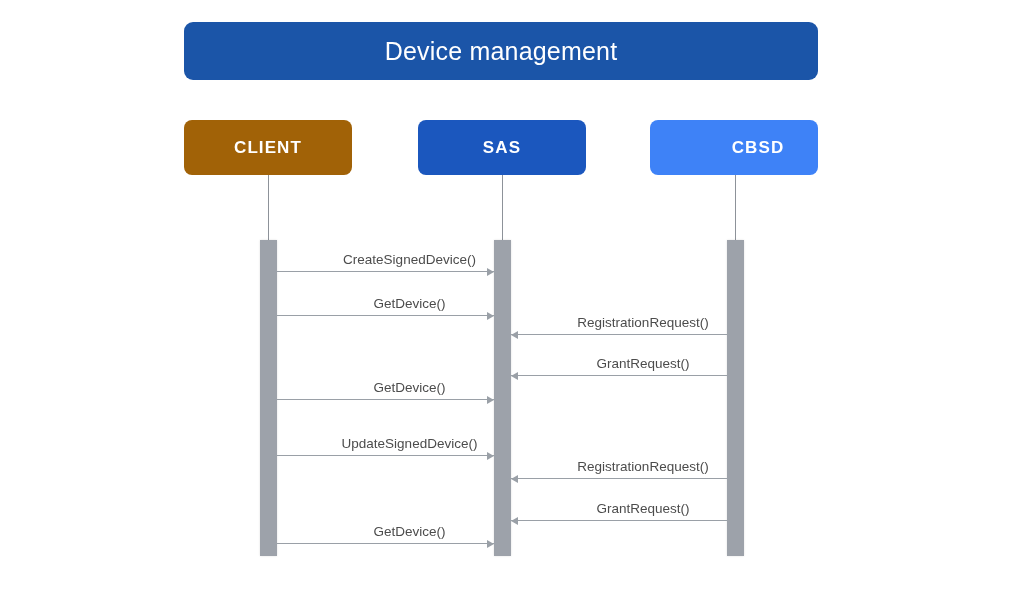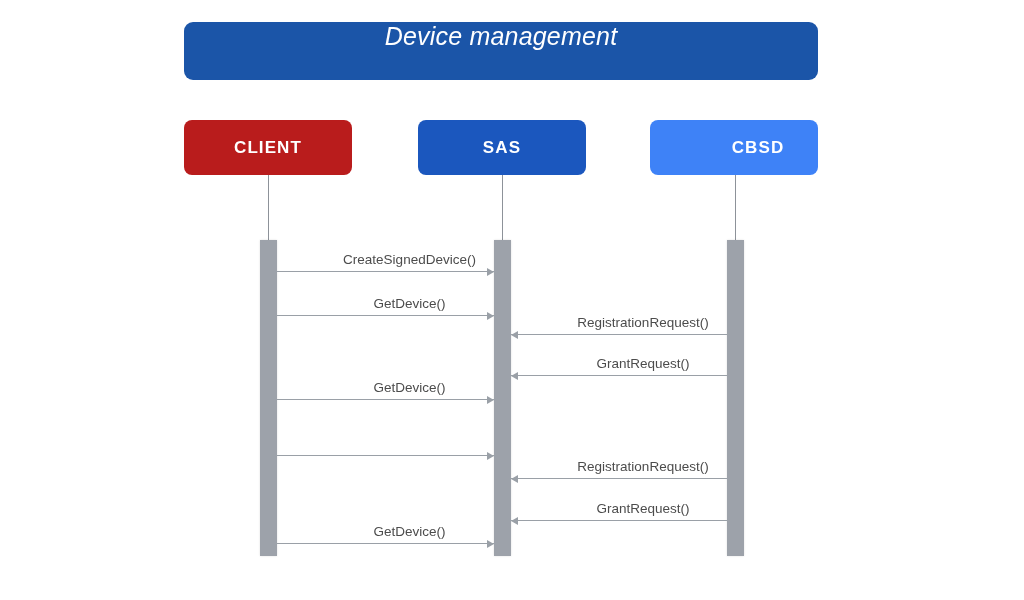--- a/index.html
+++ b/index.html
@@ -22,24 +22,23 @@
   
   .title-bar {
     position: absolute;
     left: 184px;
     top: 22px;
     width: 634px;
     height: 58px;
     background: #1b55a8;
     border-radius: 9px;
     display: flex;
-    align-items: flex-start;
+    align-items: center;
     justify-content: center;
     box-sizing: border-box;
-    font-style: italic;
   }
   .title-bar .title-text {
     color: #ffffff;
     font-size: 25px;
     font-weight: 400;
     letter-spacing: 0.2px;
   }
 
   
   .participant {
@@ -129,21 +128,21 @@
       <div class="lifeline" style="left: 268px; top: 175px; height: 381px; background: rgb(141, 146, 153);"></div>
       <div class="lifeline" style="left: 502px; top: 175px; height: 381px; background: rgb(141, 146, 153);"></div>
       <div class="lifeline" style="left: 735px; top: 175px; height: 381px; background: rgb(141, 146, 153);"></div>
     </div>
   <div id="activation-layer">
       <div class="activation" style="left: 260px; top: 240px; height: 316px; background: rgb(157, 162, 170);"></div>
       <div class="activation" style="left: 494px; top: 240px; height: 316px; background: rgb(157, 162, 170);"></div>
       <div class="activation" style="left: 727px; top: 240px; height: 316px; background: rgb(157, 162, 170);"></div>
     </div>
   <div id="participant-layer">
-      <div class="participant" style="left: 184px; background: #b91c1c;">
+      <div class="participant" style="left: 184px; background: #a16207;">
         <span class="participant-label">CLIENT</span>
       </div>
       <div class="participant" style="left: 418px; background: rgb(27, 87, 190);">
         <span class="participant-label">SAS</span>
       </div>
       <div class="participant" style="left: 650px; background: rgb(62, 130, 247); padding-left: 48px;">
         <span class="participant-label">CBSD</span>
       </div>
     </div>
   <div id="message-layer">
@@ -166,20 +165,21 @@
         <span class="msg-label" style="color: rgb(76, 76, 76);">GrantRequest()</span>
         <div class="msg-line" style="background: rgb(154, 160, 167);"></div>
         <div class="arrow-head"></div>
       </div>
       <div class="message dir-right" style="left: 277px; width: 217px; top: 366px;">
         <span class="msg-label" style="color: rgb(76, 76, 76);">GetDevice()</span>
         <div class="msg-line" style="background: rgb(154, 160, 167);"></div>
         <div class="arrow-head"></div>
       </div>
       <div class="message dir-right" style="left: 277px; width: 217px; top: 422px;">
+        <span class="msg-label" style="color: rgb(76, 76, 76);">UpdateSignedDevice()</span>
         <div class="msg-line" style="background: rgb(154, 160, 167);"></div>
         <div class="arrow-head"></div>
       </div>
       <div class="message dir-left" style="left: 511px; width: 216px; top: 445px;">
         <span class="msg-label" style="color: rgb(76, 76, 76);">RegistrationRequest()</span>
         <div class="msg-line" style="background: rgb(154, 160, 167);"></div>
         <div class="arrow-head"></div>
       </div>
       <div class="message dir-left" style="left: 511px; width: 216px; top: 487px;">
         <span class="msg-label" style="color: rgb(76, 76, 76);">GrantRequest()</span>

